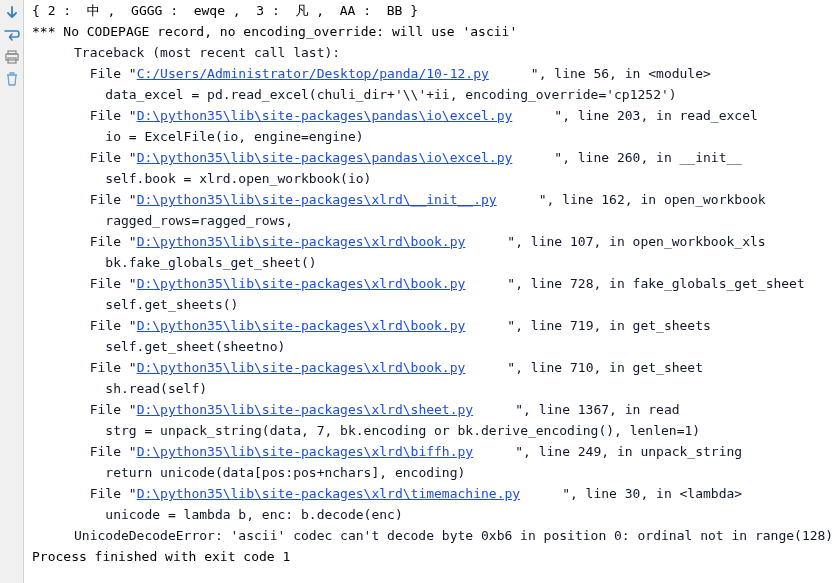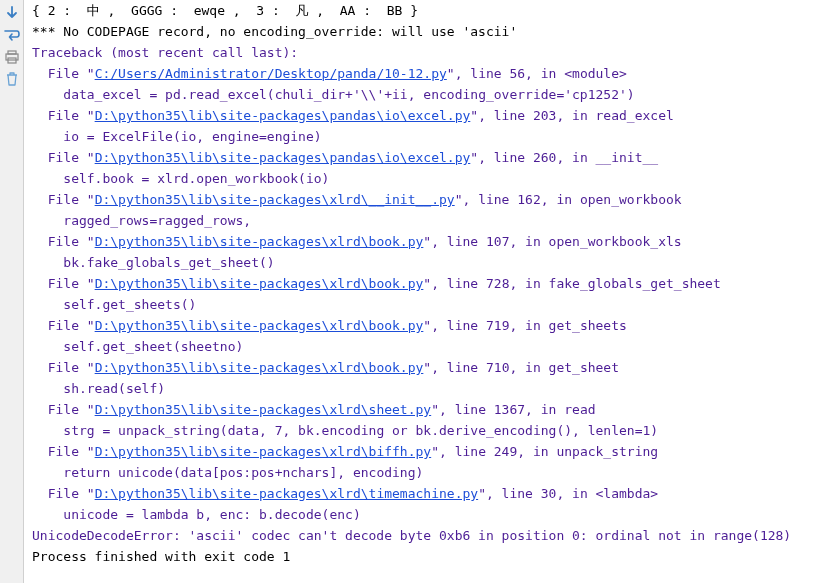--- a/index.html
+++ b/index.html
@@ -30,21 +30,21 @@
     }
     .gutter-icon svg { display: block; }
     .console {
       flex: 1;
       padding: 0 5px 16px 8px;
       color: #000;
       white-space: pre;
       overflow: hidden;
     }
     .line { display: block; }
-    .red { color: #4c1d95; }
+    .red { color: #0f172a; margin-left: 42px; }
     .blue { color: #1d4ed8; text-decoration: underline; }
   </style>
 </head>
 <body>
 
 <div class="gutter">
   <div class="gutter-icon">
     <svg width="14" height="14" viewBox="0 0 14 14">
         <path d="M7 1 L7 11 M3 7 L7 11 L11 7" stroke="#3b7fc4" stroke-width="1.8" fill="none" stroke-linecap="round" stroke-linejoin="round"></path>
       </svg>

